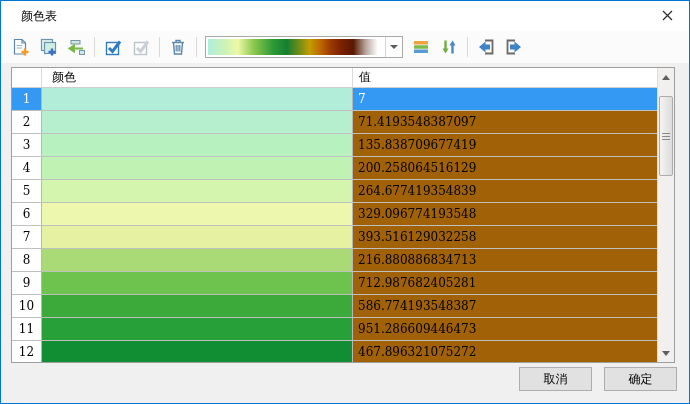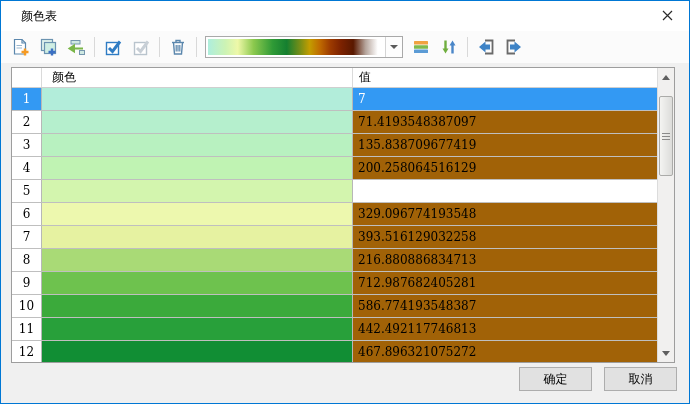--- a/index.html
+++ b/index.html
@@ -171,20 +171,21 @@
     <div class="td val">135.838709677419</div>
   </div>
           <div class="trow">
     <div class="td num">4</div>
     <div class="td swatch" style="background: rgb(192, 243, 179);"></div>
     <div class="td val">200.258064516129</div>
   </div>
           <div class="trow">
     <div class="td num">5</div>
     <div class="td swatch" style="background: rgb(211, 245, 174);"></div>
+    <div class="td val">264.677419354839</div>
   </div>
           <div class="trow">
     <div class="td num">6</div>
     <div class="td swatch" style="background: rgb(237, 248, 174);"></div>
     <div class="td val">329.096774193548</div>
   </div>
           <div class="trow">
     <div class="td num">7</div>
     <div class="td swatch" style="background: rgb(230, 242, 161);"></div>
     <div class="td val">393.516129032258</div>
@@ -200,21 +201,21 @@
     <div class="td val">712.987682405281</div>
   </div>
           <div class="trow">
     <div class="td num">10</div>
     <div class="td swatch" style="background: rgb(59, 170, 59);"></div>
     <div class="td val">586.774193548387</div>
   </div>
           <div class="trow">
     <div class="td num">11</div>
     <div class="td swatch" style="background: rgb(40, 160, 58);"></div>
-    <div class="td val">442.492117746813</div>
+    <div class="td val">951.286609446473</div>
   </div>
           <div class="trow">
     <div class="td num">12</div>
     <div class="td swatch" style="background: rgb(17, 142, 52);"></div>
     <div class="td val">467.896321075272</div>
   </div>
         </div>
     </div>
     <div class="vscroll">
       <button class="sb-btn up">
@@ -223,17 +224,17 @@
       <div class="sb-thumb">
         <div class="grip"></div>
       </div>
       <button class="sb-btn down">
         <span class="tri-down"></span>
       </button>
     </div>
   </div>
 
   <div class="footer">
+    <button class="btn">取消</button>
     <button class="btn">确定</button>
-    <button class="btn">取消</button>
   </div>
 
 </div>
 
 </body></html>

